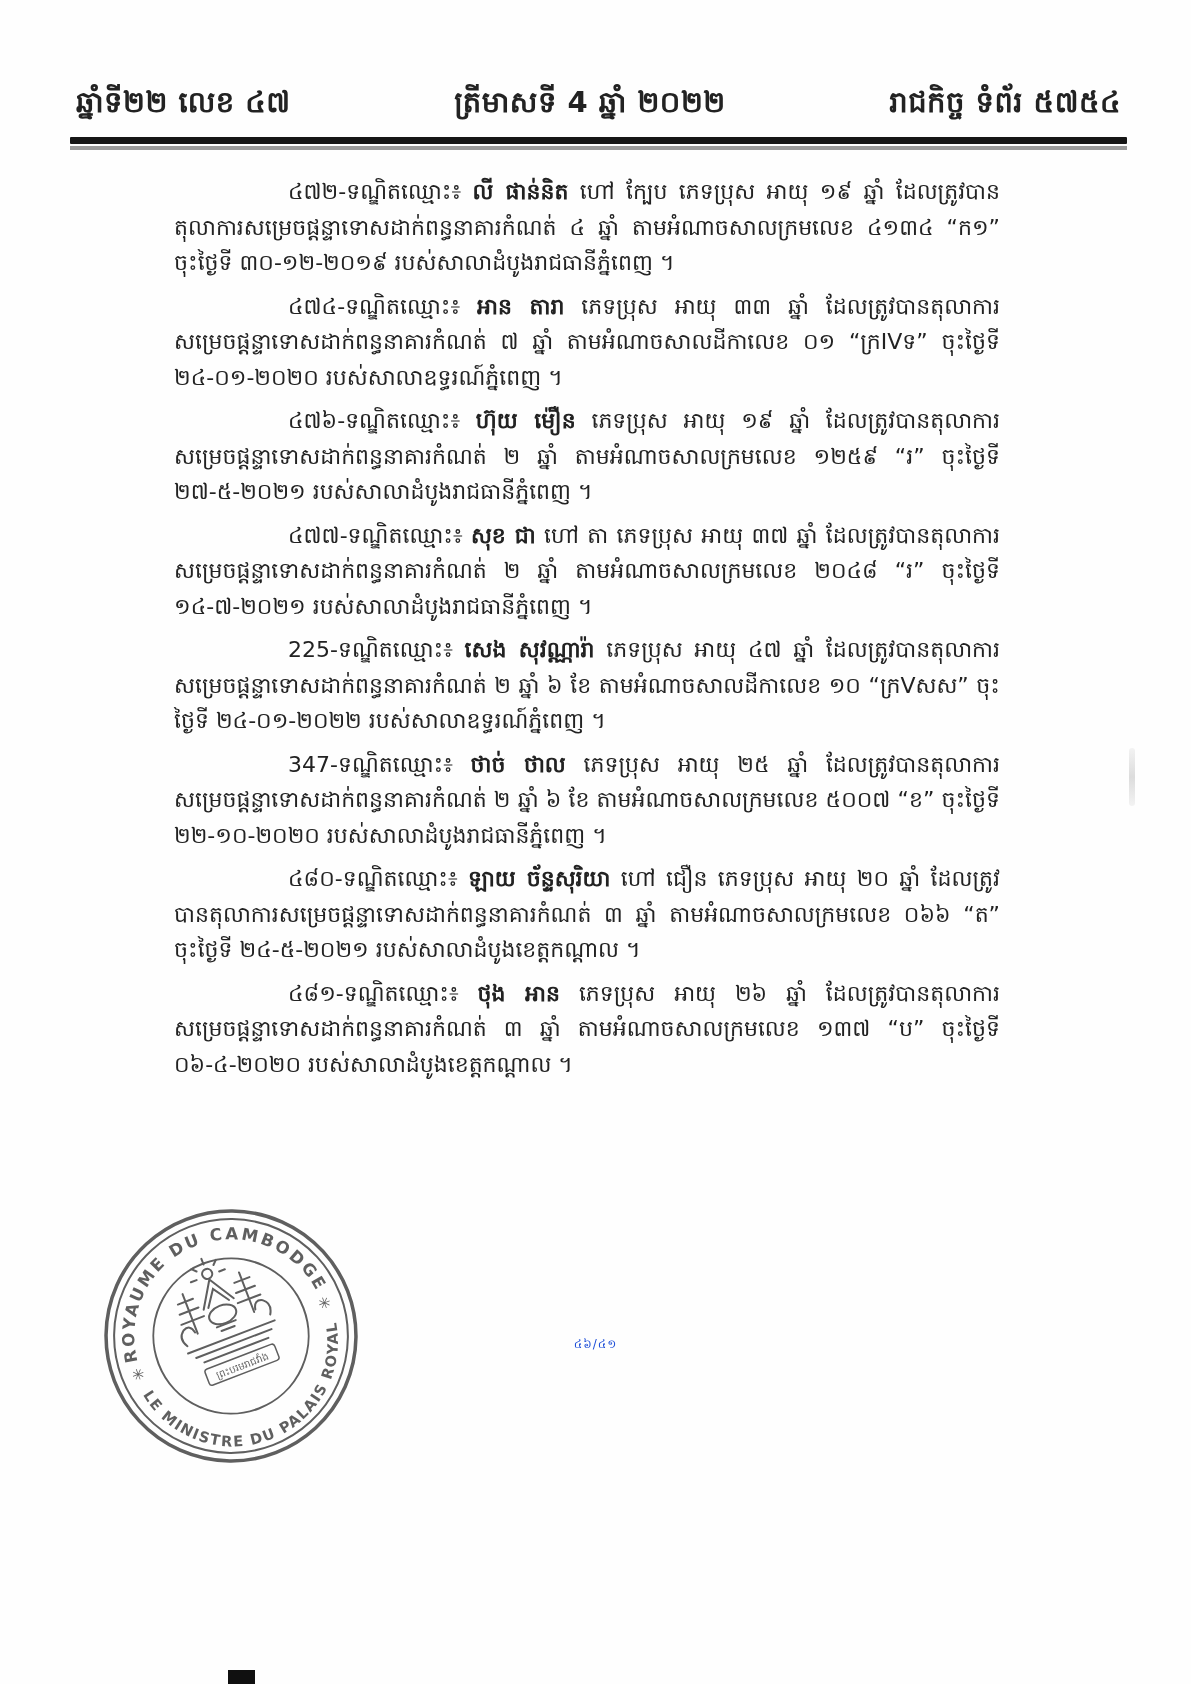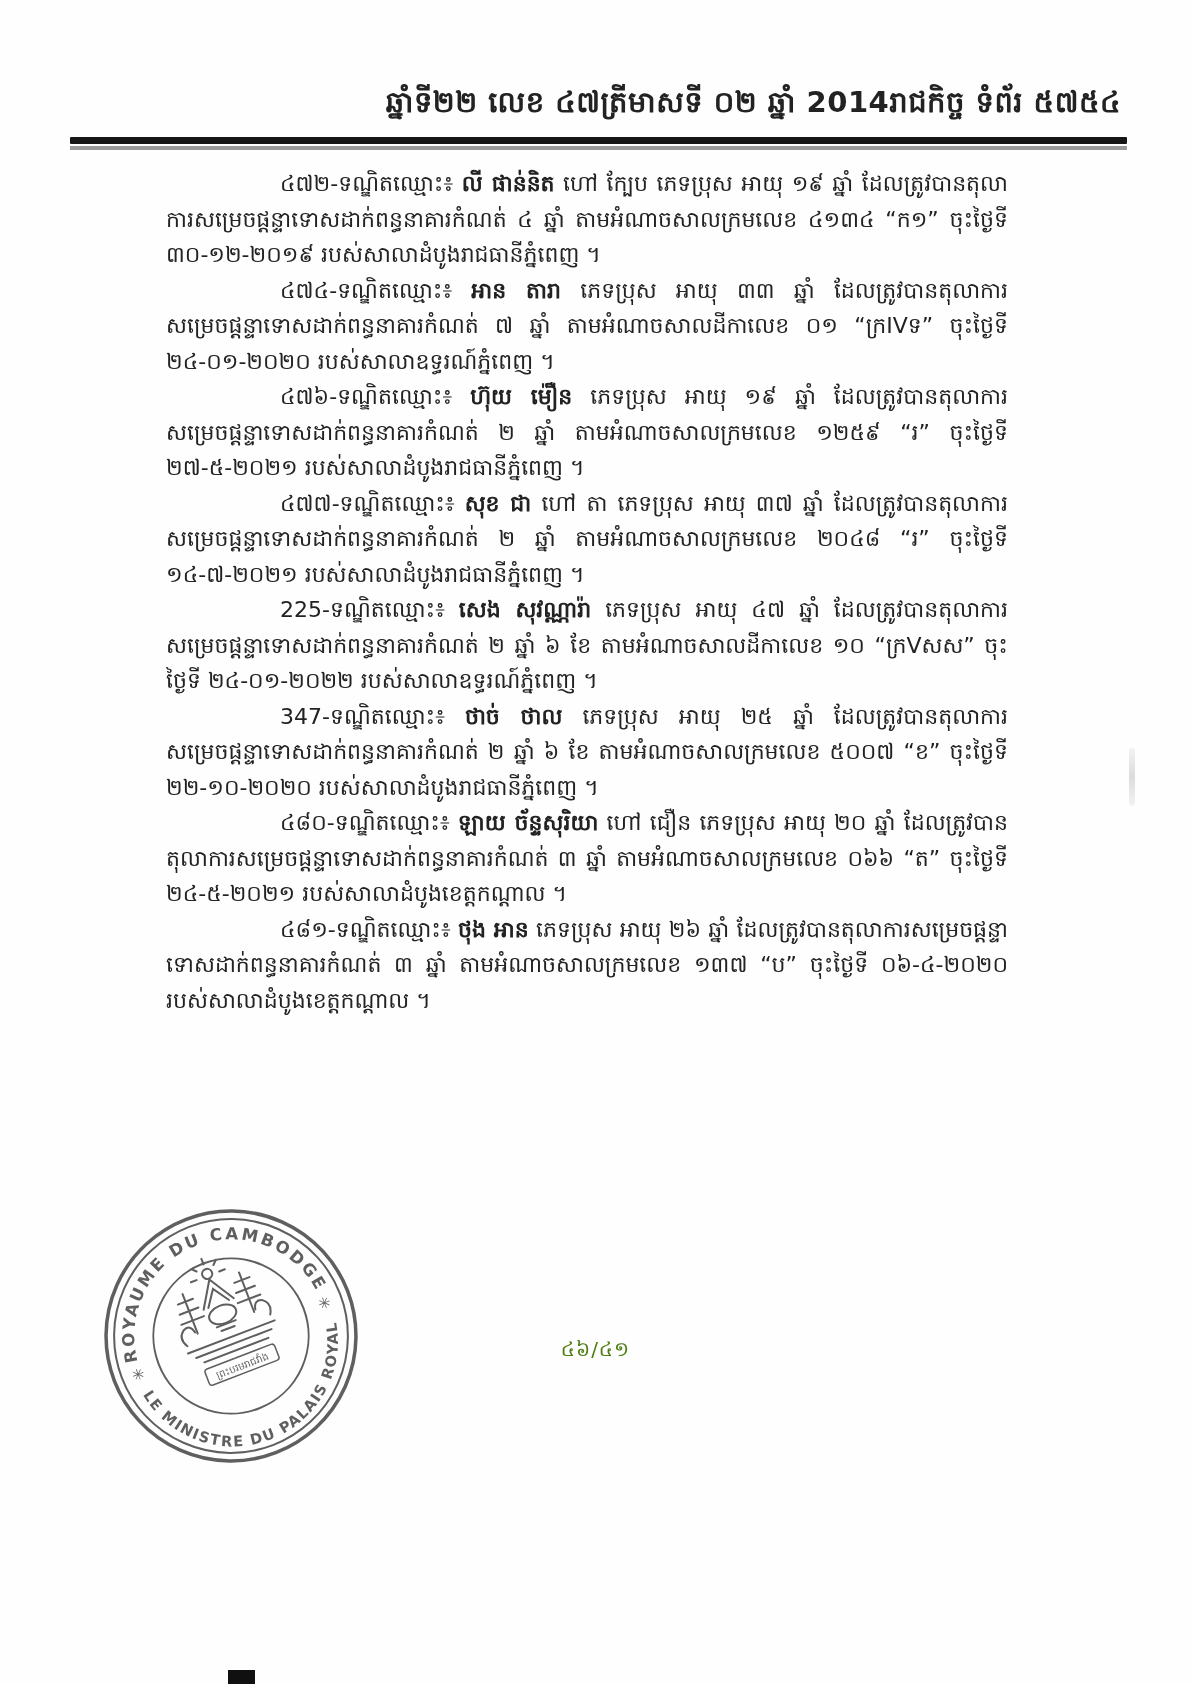--- a/index.html
+++ b/index.html
@@ -4,55 +4,55 @@
 <style>
   html,body{margin:0;padding:0;}
   body{
     width:1191px;height:1684px;position:relative;overflow:hidden;
     background:#fefefe;
     font-family:"DejaVu Sans","Liberation Sans",sans-serif;
     color:#1d1d1d;
   }
   .page-header{
     position:absolute;top:84px;left:76px;right:70px;
-    display:flex;justify-content:flex-end;align-items:baseline;
+    display:flex;justify-content:space-between;align-items:baseline;
     font-size:29px;font-weight:600;letter-spacing:.5px;color:#222;
   }
   .header-rule{position:absolute;top:137px;left:70px;right:64px;}
   .header-rule .bar-thick{height:7px;background:#161616;border-radius:1px;}
   .header-rule .bar-thin{height:4px;background:#9a9a9a;margin-top:2px;}
   .content{
     position:absolute;top:166px;left:166px;width:842px;height:1166px;
     overflow:hidden;
     font-size:22px;line-height:35.5px;text-align:justify;color:#222;
   }
-  .entry{margin:0;text-indent:114px;}
+  .entry{margin:8px;text-indent:114px;}
   .entry .nm{font-weight:bold;}
   .page-number{
     position:absolute;top:1336px;left:0;width:100%;
-    text-align:center;font-size:20px;color:#4d7c0f;letter-spacing:1px;
+    text-align:center;font-size:12px;color:#1d4ed8;letter-spacing:1px;
   }
   .royal-seal{
     position:absolute;left:100px;top:1205px;width:262px;height:262px;
     transform:rotate(-21deg);opacity:.82;mix-blend-mode:multiply;
   }
   .scan-smudge{
     position:absolute;right:56px;top:748px;width:6px;height:58px;
     background:linear-gradient(#f3f3f3,#dcdcdc,#f3f3f3);border-radius:3px;
   }
   .scan-mark{
     position:absolute;left:228px;top:1670px;width:27px;height:14px;background:#101010;
   }
 </style>
 </head>
 <body>
 
 <div class="page-header">
   <span>ឆ្នាំទី២២ លេខ ៤៧</span>
-  <span>ត្រីមាសទី ០២ ឆ្នាំ 2014</span>
+  <span>ត្រីមាសទី 4 ឆ្នាំ ២០២២</span>
   <span>រាជកិច្ច ទំព័រ ៥៧៥៤</span>
 </div>
 
 <div class="header-rule">
   <div class="bar-thick"></div>
   <div class="bar-thin"></div>
 </div>
 
 <div class="content">
   <p class="entry">

